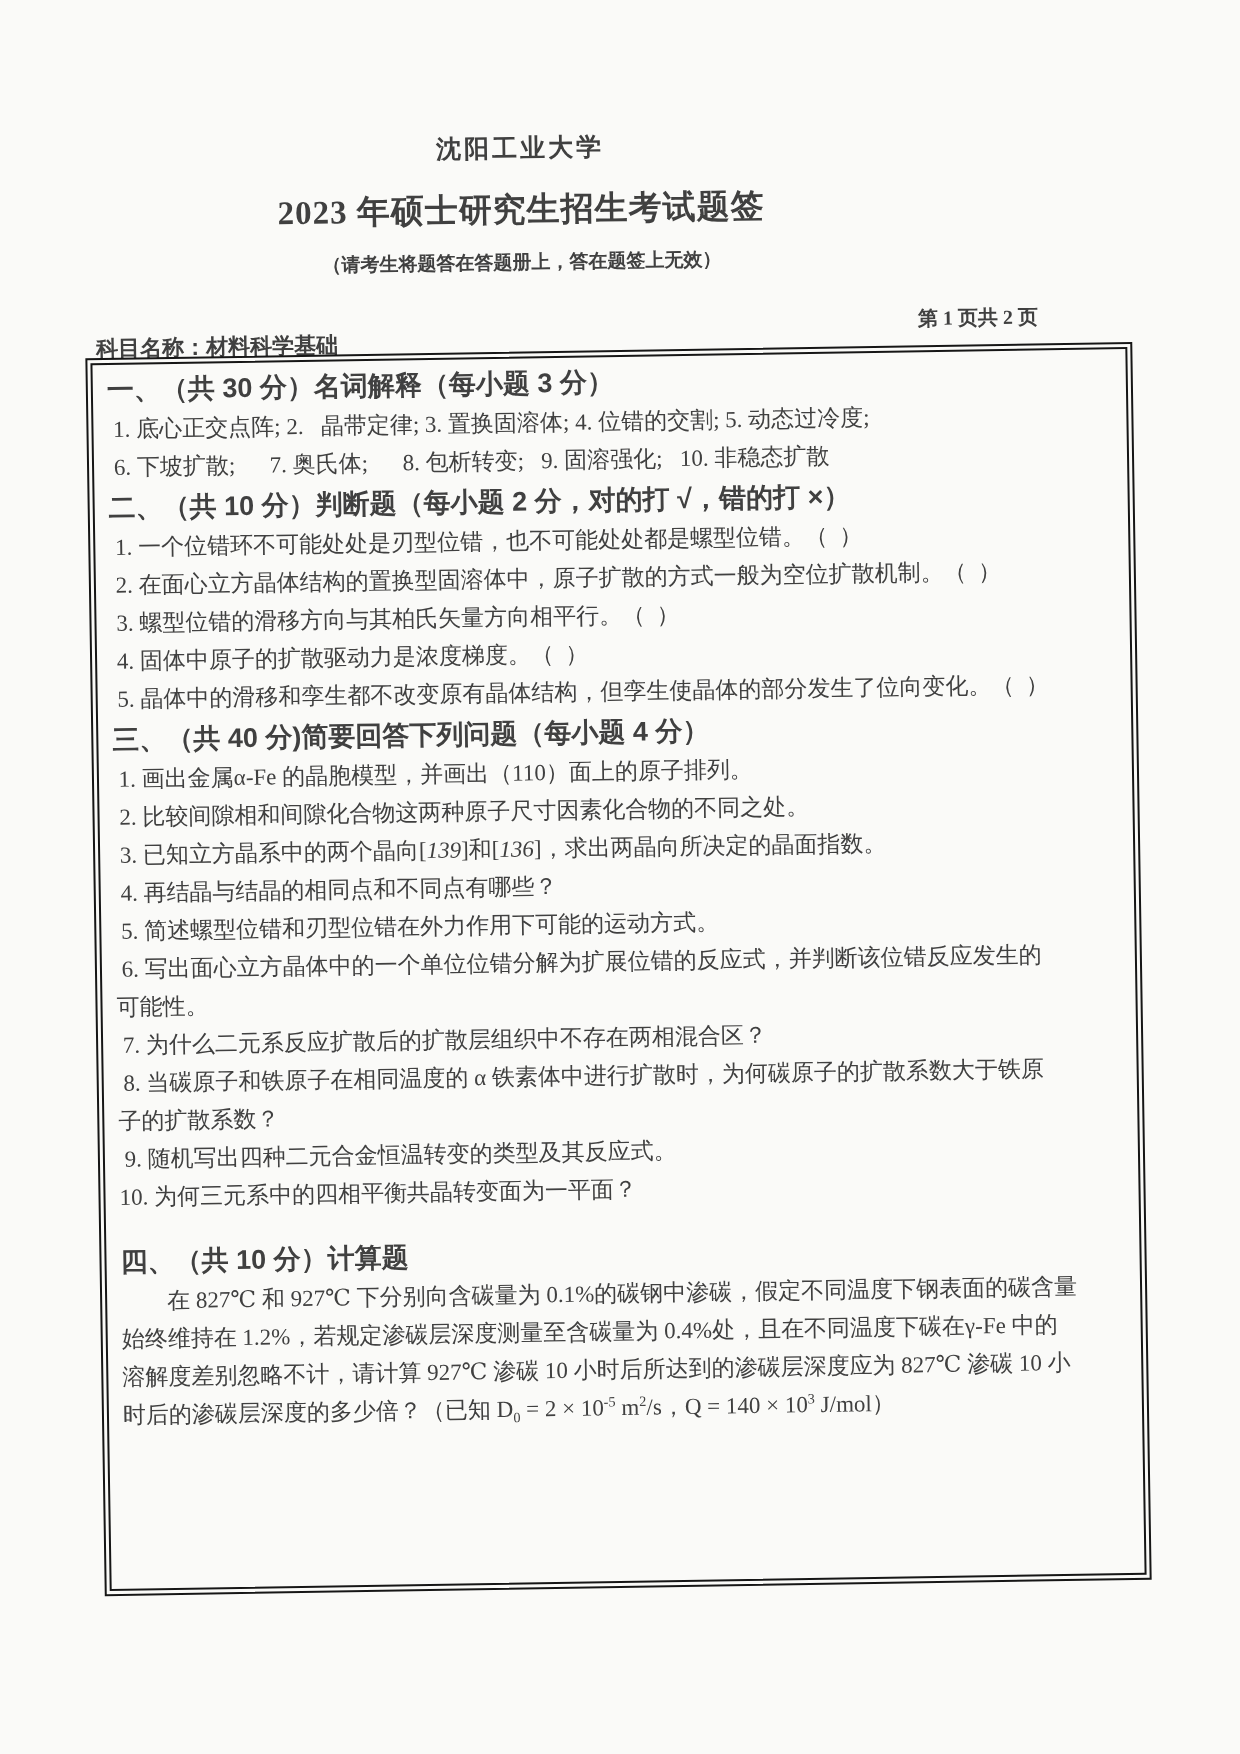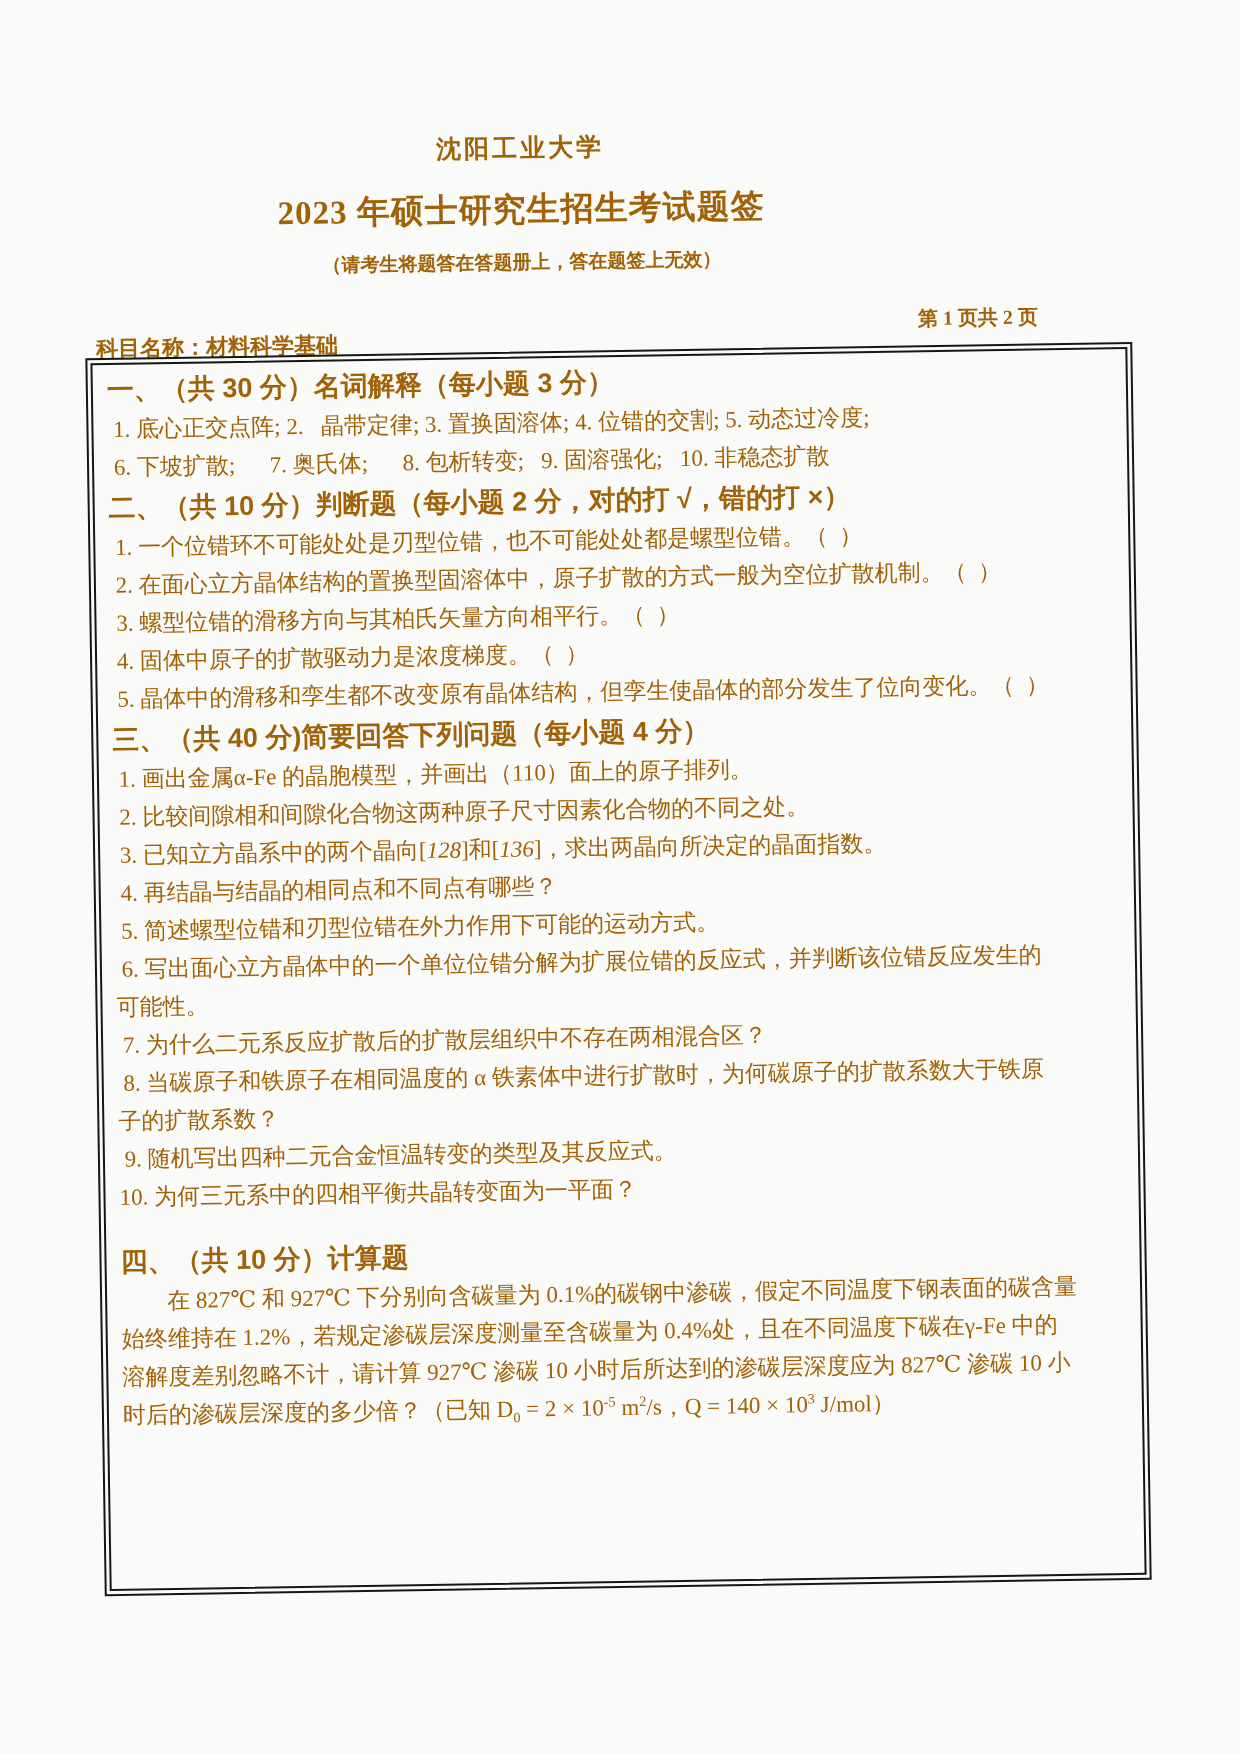--- a/index.html
+++ b/index.html
@@ -1,20 +1,20 @@
 <!DOCTYPE html>
 <html><head>
 <meta charset="utf-8">
 <style>
   html,body { margin:0; padding:0; background:#e8e8e6; }
   .page {
     position:relative; width:1240px; height:1754px;
     background:#fafaf8; overflow:hidden;
     font-family:"Liberation Serif","DejaVu Serif",serif;
-    color:#a16207;
+    color:#404040;
   }
   .scan { position:absolute; inset:0; transform:rotate(-0.9deg); transform-origin:620px 968px; }
   .centered { position:absolute; left:0; width:1066px; text-align:center; white-space:pre; }
   .university   { top:130px; font-size:25px; font-weight:700; letter-spacing:3px; }
   .exam-title   { top:186px; font-size:33px; font-weight:700; letter-spacing:1px; }
   .exam-note    { top:248px; font-size:19px; font-weight:700; }
   .page-indicator {
     position:absolute; top:310px; left:928px;
     font-size:20px; font-weight:700; white-space:pre;
   }
@@ -60,21 +60,21 @@
       <div class="sec-heading">二、（共 10 分）判断题（每小题 2 分，对的打 √，错的打 ×）</div>
       <div class="line"> 1. 一个位错环不可能处处是刃型位错，也不可能处处都是螺型位错。（  ）</div>
       <div class="line"> 2. 在面心立方晶体结构的置换型固溶体中，原子扩散的方式一般为空位扩散机制。（  ）</div>
       <div class="line"> 3. 螺型位错的滑移方向与其柏氏矢量方向相平行。（  ）</div>
       <div class="line"> 4. 固体中原子的扩散驱动力是浓度梯度。（  ）</div>
       <div class="line"> 5. 晶体中的滑移和孪生都不改变原有晶体结构，但孪生使晶体的部分发生了位向变化。（  ）</div>
 
       <div class="sec-heading">三、（共 40 分)简要回答下列问题（每小题 4 分）</div>
       <div class="line"> 1. 画出金属α-Fe 的晶胞模型，并画出（110）面上的原子排列。</div>
       <div class="line"> 2. 比较间隙相和间隙化合物这两种原子尺寸因素化合物的不同之处。</div>
-      <div class="line"><span> 3. 已知立方晶系中的两个晶向[</span><span class="ital">128</span><span>]和[</span><span class="ital">136</span><span>]，求出两晶向所决定的晶面指数。</span></div>
+      <div class="line"><span> 3. 已知立方晶系中的两个晶向[</span><span class="ital">139</span><span>]和[</span><span class="ital">136</span><span>]，求出两晶向所决定的晶面指数。</span></div>
       <div class="line"> 4. 再结晶与结晶的相同点和不同点有哪些？</div>
       <div class="line"> 5. 简述螺型位错和刃型位错在外力作用下可能的运动方式。</div>
       <div class="line"> 6. 写出面心立方晶体中的一个单位位错分解为扩展位错的反应式，并判断该位错反应发生的</div>
       <div class="line">可能性。</div>
       <div class="line"> 7. 为什么二元系反应扩散后的扩散层组织中不存在两相混合区？</div>
       <div class="line"> 8. 当碳原子和铁原子在相同温度的 α 铁素体中进行扩散时，为何碳原子的扩散系数大于铁原</div>
       <div class="line">子的扩散系数？</div>
       <div class="line"> 9. 随机写出四种二元合金恒温转变的类型及其反应式。</div>
       <div class="line">10. 为何三元系中的四相平衡共晶转变面为一平面？</div>
 

